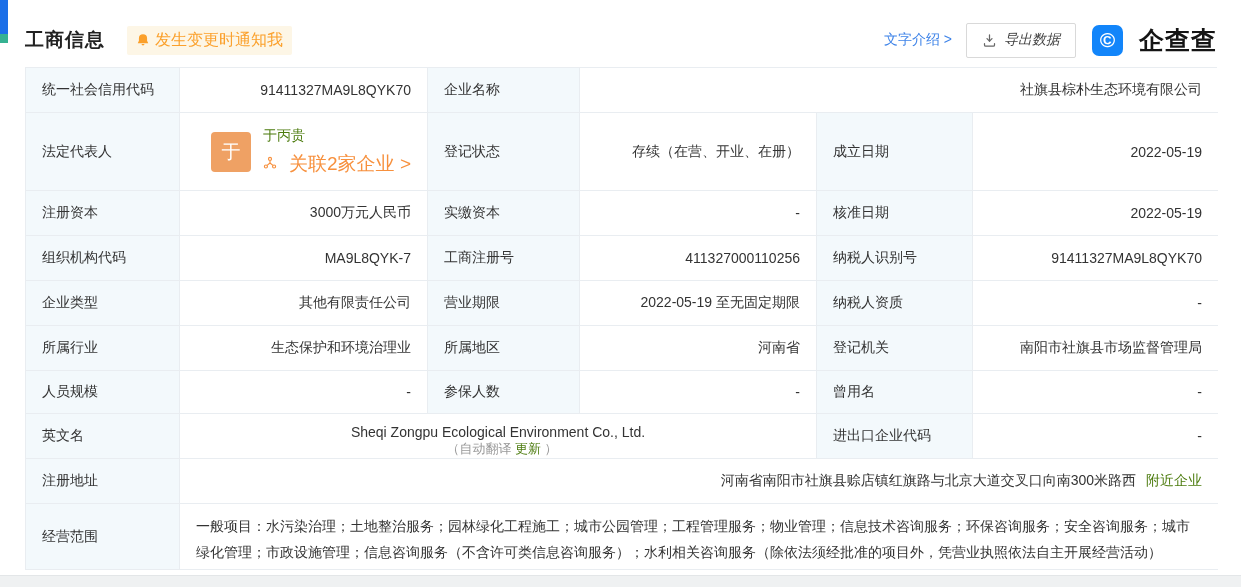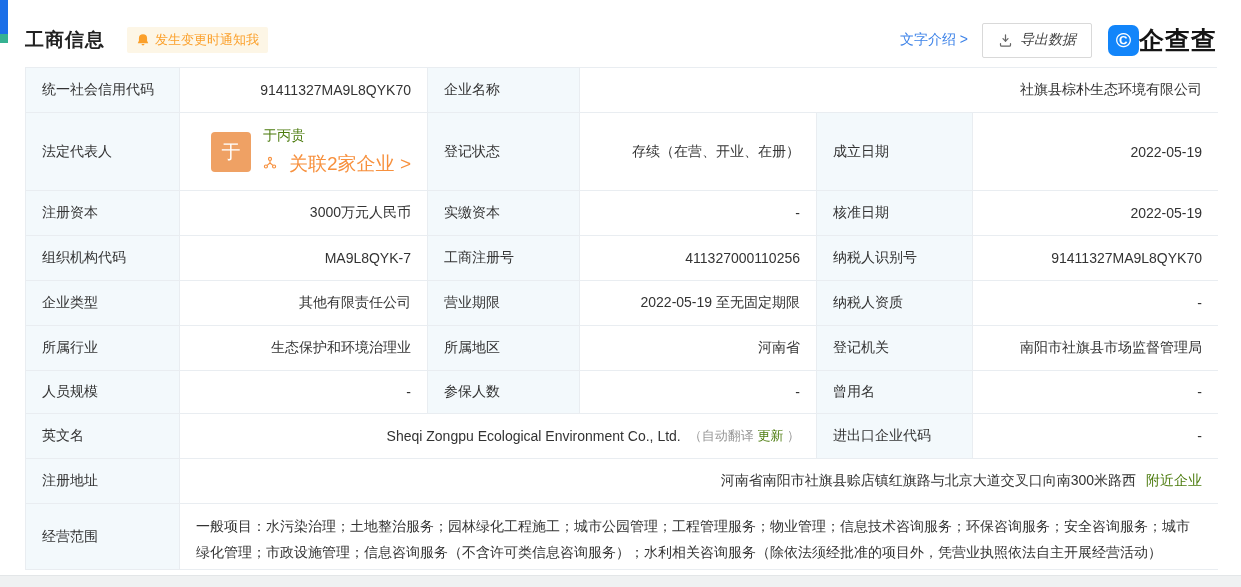--- a/index.html
+++ b/index.html
@@ -9,31 +9,31 @@
 
   
   .edge-blue { position:absolute; left:0; top:0; width:8px; height:34px; background:#1b6fe8; }
   .edge-teal { position:absolute; left:0; top:34px; width:8px; height:9px; background:#35b292; }
   .bottom-strip { position:absolute; left:0; bottom:0; width:100%; height:12px; background:#eff1f2; border-top:1px solid #e3e6e8; }
 
   
   .header { position:absolute; left:25px; top:22px; right:24px; height:36px; display:flex; align-items:center; }
   .page-title { font-size:19px; font-weight:bold; color:#222; letter-spacing:1px; }
   .notify-badge { margin-left:22px; display:inline-flex; align-items:center; gap:5px;
-    background:#fdf6e6; color:#fba02b; font-size:13px; padding:4px 9px; border-radius:2px; cursor:pointer; }
+    background:#fdf6e6; color:#fba02b; font-size:16px; padding:4px 9px; border-radius:2px; cursor:pointer; }
   .notify-badge svg { display:block; }
   .header-right { margin-left:auto; display:flex; align-items:center; }
   .text-intro { color:#3e83e8; font-size:14px; cursor:pointer; margin-right:14px; white-space:nowrap; }
   .export-btn { display:inline-flex; align-items:center; gap:7px; border:1px solid #d9d9d9; background:#fff;
     border-radius:2px; height:35px; padding:0 15px; font-size:14px; color:#404040; cursor:pointer;font-style:italic; }
   .export-btn svg { display:block; }
   .qcc-logo { display:flex; align-items:center; margin-left:16px; }
   .qcc-icon { width:31px; height:31px; background:#1285fa; border-radius:7px; color:#fff;
     display:flex; align-items:center; justify-content:center; font-size:21px; font-weight:bold; }
-  .qcc-text { font-size:25px; font-weight:bold; color:#141414; margin-left:0; letter-spacing:1px; }
+  .qcc-text { font-size:25px; font-weight:bold; color:#141414; margin-left:16px; letter-spacing:1px; }
 
   
   .info-table { position:absolute; left:25px; top:67px; width:1192px; border:1px solid #e9edf1; border-bottom:none; }
   .row { display:grid; grid-template-columns:154px 248px 152px 237px 156px 245px; }
   .cell { border-right:1px solid #e9edf1; border-bottom:1px solid #e9edf1; display:flex; align-items:center;
     padding:0 16px; font-size:14px; color:#333; overflow:hidden; }
   .cell:last-child { border-right:none; }
   .cell.label { background:#f3f9fc; }
   .cell.value { background:#fff;justify-content:flex-end; }
   .cell.wrap { line-height:26px; padding-top:9px; padding-bottom:9px; align-items:flex-start; }
@@ -185,21 +185,21 @@
         <div class="cell value">
           <span>-</span>
         </div>
         <div class="cell label">曾用名</div>
         <div class="cell value">
           <span>-</span>
         </div>
       </div>
       <div class="row" style="height: 45px;">
         <div class="cell label">英文名</div>
-        <div class="cell value" style="grid-column: span 3;">
+        <div class="cell value" style="grid-column: span 3; flex-direction: column;">
           <span>Sheqi Zongpu Ecological Environment Co., Ltd.</span>
           <span class="note"><span>（自动翻译 </span><a class="blue">更新</a><span> ）</span></span>
         </div>
         <div class="cell label">进出口企业代码</div>
         <div class="cell value">
           <span>-</span>
         </div>
       </div>
       <div class="row" style="height: 45px;">
         <div class="cell label">注册地址</div>

